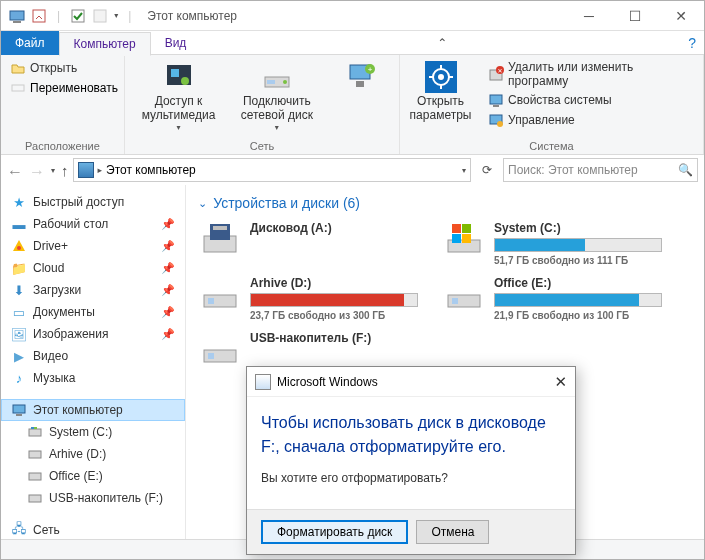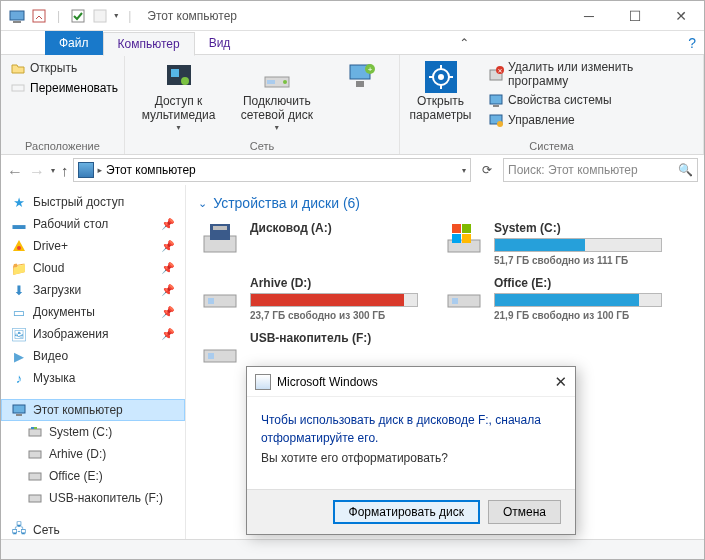--- a/index.html
+++ b/index.html
@@ -5,21 +5,21 @@
 * { box-sizing: border-box; margin: 0; padding: 0; font-family: "Segoe UI", Tahoma, sans-serif; }
 body { width: 705px; height: 560px; overflow: hidden; background: #fff; font-size: 12px; border: 1px solid #b0b0b0; }
 .titlebar { height: 30px; display: flex; align-items: center; background: #fff; border-bottom: 1px solid #e0e0e0; }
 .qat { display: flex; align-items: center; gap: 6px; padding-left: 8px; }
 .qat-icon { width: 16px; height: 16px; display: flex; align-items: center; justify-content: center; }
 .title-text { color: #555; margin-left: 12px; flex: 1; }
 .win-controls { display: flex; }
 .win-btn { width: 46px; height: 30px; display: flex; align-items: center; justify-content: center; color: #555; font-size: 14px; }
 .title-sep { color: #ccc; margin: 0 4px; }
 
-.ribbon-tabs { display: flex; align-items: center; height: 24px; border-bottom: 1px solid #dadada; background: #fff; padding-left: 44px; }
+.ribbon-tabs { display: flex; align-items: center; height: 24px; border-bottom: 1px solid #dadada; background: #fff; }
 .tab { padding: 2px 14px; color: #4c1d95; height: 24px; display: flex; align-items: center; }
 .tab.file { background: #1979ca; color: #fff; }
 .tab.active { border: 1px solid #dadada; border-bottom: 1px solid #f5f6f7; background: #f5f6f7; position: relative; top: 1px; }
 .help-icon { margin-left: auto; margin-right: 8px; font-size: 14px; color: #1979ca; }
 .expand-icon { color: #555; margin-right: 4px; }
 
 .ribbon-body { height: 100px; background: #f5f6f7; border-bottom: 1px solid #dadada; display: flex; }
 .rgroup { border-right: 1px solid #e3e3e3; padding: 4px 6px 2px; display: flex; flex-direction: column; justify-content: space-between; }
 .rgroup-label { text-align: center; color: #6b6b6b; font-size: 11px; }
 .rgroup-content { display: flex; gap: 4px; flex: 1; }
@@ -60,23 +60,23 @@
 .drive .dfill { height: 100%; position: absolute; left: 0; top: 0; }
 .drive .dstat { color: #6b6b6b; font-size: 10px; }
 
 .statusbar { height: 22px; border-top: 1px solid #dadada; background: #f5f6f7; color: #555; font-size: 11px; display: flex; align-items: center; padding: 0 8px; }
 
 .dialog { position: absolute; left: 246px; top: 366px; width: 330px; background: #fff; border: 1px solid #888; box-shadow: 3px 3px 14px rgba(0,0,0,.25); z-index: 10; }
 .dlg-title { height: 30px; display: flex; align-items: center; padding: 0 8px; border-bottom: 1px solid #eee; }
 .dlg-title .dlg-ic { width: 16px; height: 16px; margin-right: 6px; border: 1px solid #888; background: linear-gradient(#fff,#cce0f4); }
 .dlg-close { margin-left: auto; font-size: 15px; color: #333; }
 .dlg-body { padding: 14px 14px 10px; }
-.dlg-msg { color: #003399; font-size: 12px; line-height: 1.5; margin-bottom: 4px; }
+.dlg-msg { color: #003399; font-size: 16px; line-height: 1.5; margin-bottom: 12px; }
 .dlg-sub { color: #333; font-size: 12px; margin-bottom: 14px; }
-.dlg-btns { display: flex; justify-content: flex-end; gap: 8px; background: #f0f0f0; padding: 10px 14px; border-top: 1px solid #dfdfdf; }
+.dlg-btns { display: flex; justify-content: flex-start; gap: 8px; background: #f0f0f0; padding: 10px 14px; border-top: 1px solid #dfdfdf; }
 .dlg-btn { border: 1px solid #adadad; padding: 3px 14px; background: #e1e1e1; font-size: 12px; }
 .dlg-btn.primary { border: 2px solid #0078d7; background: #e5f1fb; }
 
 svg { display: block; }
 </style>
 </head>
 <body>
 
 <div class="titlebar">
   <div class="qat">

